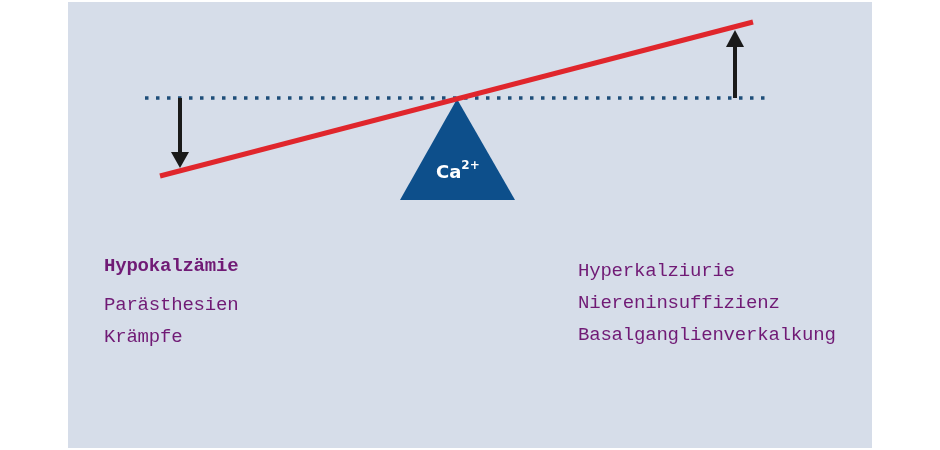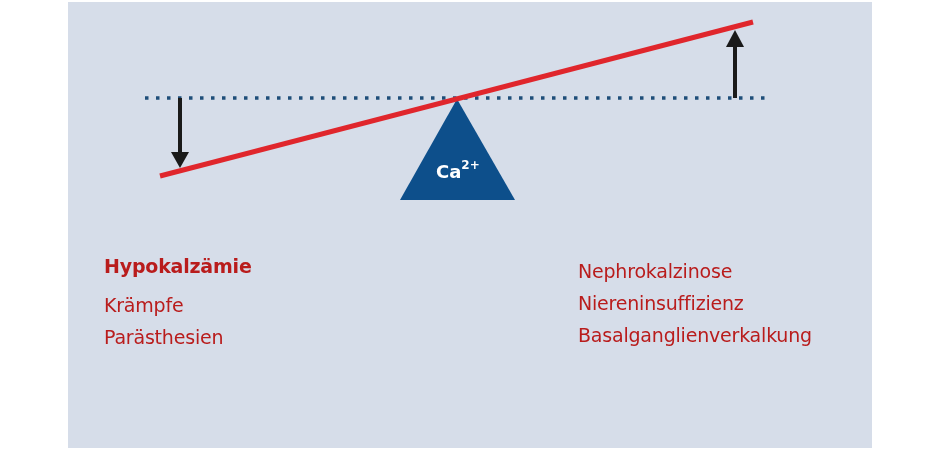--- a/index.html
+++ b/index.html
@@ -1,19 +1,19 @@
 <!DOCTYPE html>
 <html><head>
 <meta charset="utf-8">
 <style>
   html, body { margin: 0; padding: 0; background: #ffffff; }
   body { width: 940px; height: 450px; position: relative; overflow: hidden; font-family: "DejaVu Sans", "Liberation Sans", sans-serif; }
   .panel { position: absolute; left: 68px; top: 2px; width: 804px; height: 446px; background: #d6dde9; }
   svg.diagram { position: absolute; left: 0; top: 0; width: 940px; height: 450px; }
-  .col { position: absolute; color: #b91c1c; }
+  .col { position: absolute; color: #701a75; font-family: Liberation Mono, monospace; }
   .col h3 { margin: 0 0 12px 0; font-size: 19px; font-weight: bold; letter-spacing: -0.2px; }
   .col ul { list-style: none; margin: 0; padding: 0; }
   .col li { font-size: 19px; line-height: 32px; letter-spacing: -0.2px; }
   .left-col { left: 104px; top: 255px; }
   .right-col { left: 578px; top: 255px; }
   .ca-label { position: absolute; left: 436px; top: 160px; color: #ffffff; font-size: 18px; font-weight: bold; }
   .ca-label sup { font-size: 12px; position: relative; top: -2px; }
 </style>
 </head>
 <body>
@@ -37,24 +37,24 @@
     <line x1="735" y1="98" x2="735" y2="44" stroke="#1a1a1a" stroke-width="4"></line>
     <polygon points="726,47 744,47 735,30" fill="#1a1a1a"></polygon>
   </g>
 </svg>
 
 <div class="ca-label"><span>Ca</span><sup>2+</sup></div>
 
 <div class="col left-col">
   <h3>Hypokalzämie</h3>
   <ul>
+    <li>Parästhesien</li>
     <li>Krämpfe</li>
-    <li>Parästhesien</li>
   </ul>
 </div>
 
 <div class="col right-col">
   <ul>
-    <li>Nephrokalzinose</li>
+    <li>Hyperkalziurie</li>
     <li>Niereninsuffizienz</li>
     <li>Basalganglienverkalkung</li>
   </ul>
 </div>
 
 </body></html>

